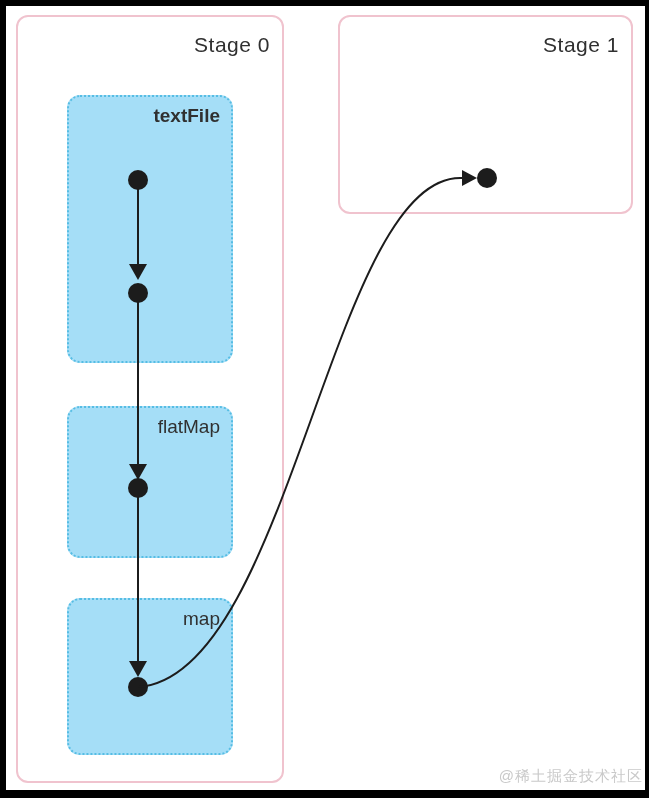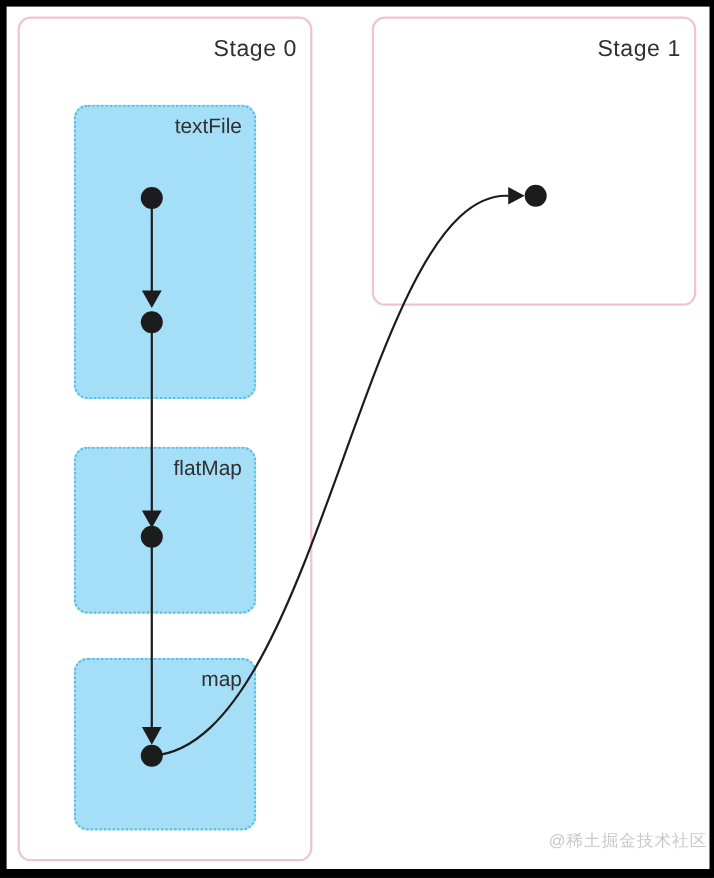--- a/index.html
+++ b/index.html
@@ -44,38 +44,38 @@
   }
   .op-label {
     position: absolute;
     top: 8px;
     right: 11px;
     font-size: 19px;
     color: var(--label-text, #303030);
     white-space: nowrap;
   }
   #stage0 { left: 10px; top: 9px; width: 268px; height: 768px; }
-  #stage1 { left: 332px; top: 9px; width: 295px; height: 263px; }
-  #op-textfile    { left: 49px;  top: 78px;  width: 166px; height: 268px; }
+  #stage1 { left: 332px; top: 9px; width: 295px; height: 199px; }
+  #op-textfile    { left: 49px;  top: 78px;  width: 166px; height: 268px; font-weight: bold; }
   #op-flatmap     { left: 49px;  top: 389px; width: 166px; height: 152px; }
   #op-map         { left: 49px;  top: 581px; width: 166px; height: 157px; }
   svg.overlay {
     position: absolute;
     left: 0;
     top: 0;
     width: 639px;
     height: 784px;
     pointer-events: none;
   }
   svg .stroke { stroke: var(--arrow, #1c1c1c); stroke-width: 2; fill: none; }
   svg .fill   { fill: var(--arrow, #1c1c1c); stroke: none; }
   .watermark {
     position: absolute;
     right: 2px;
-    bottom: 16px;
+    bottom: 4px;
     font-size: 15px;
     color: var(--watermark-text, #c9c9c9);
     letter-spacing: 1px;
     white-space: nowrap;
   }
 </style>
 </head>
 <body>
 
 <div class="canvas">

